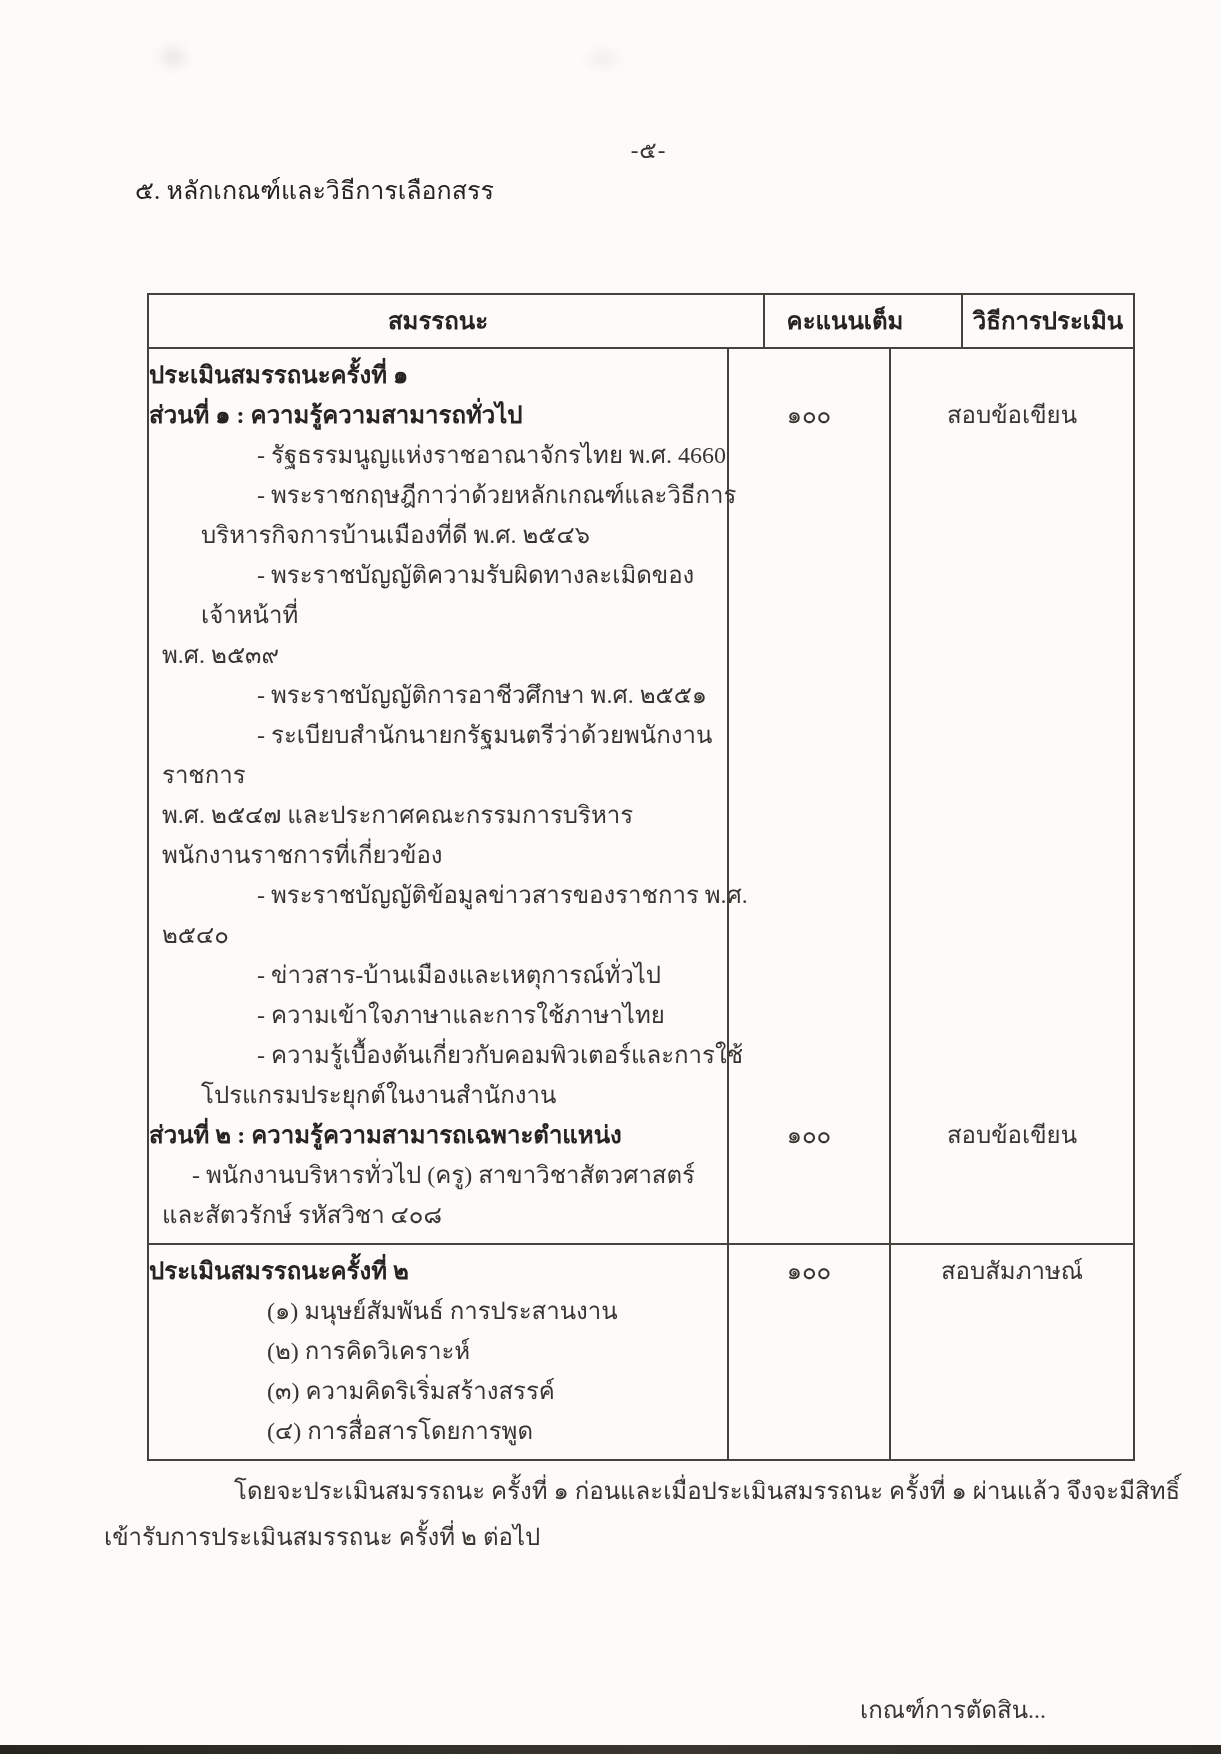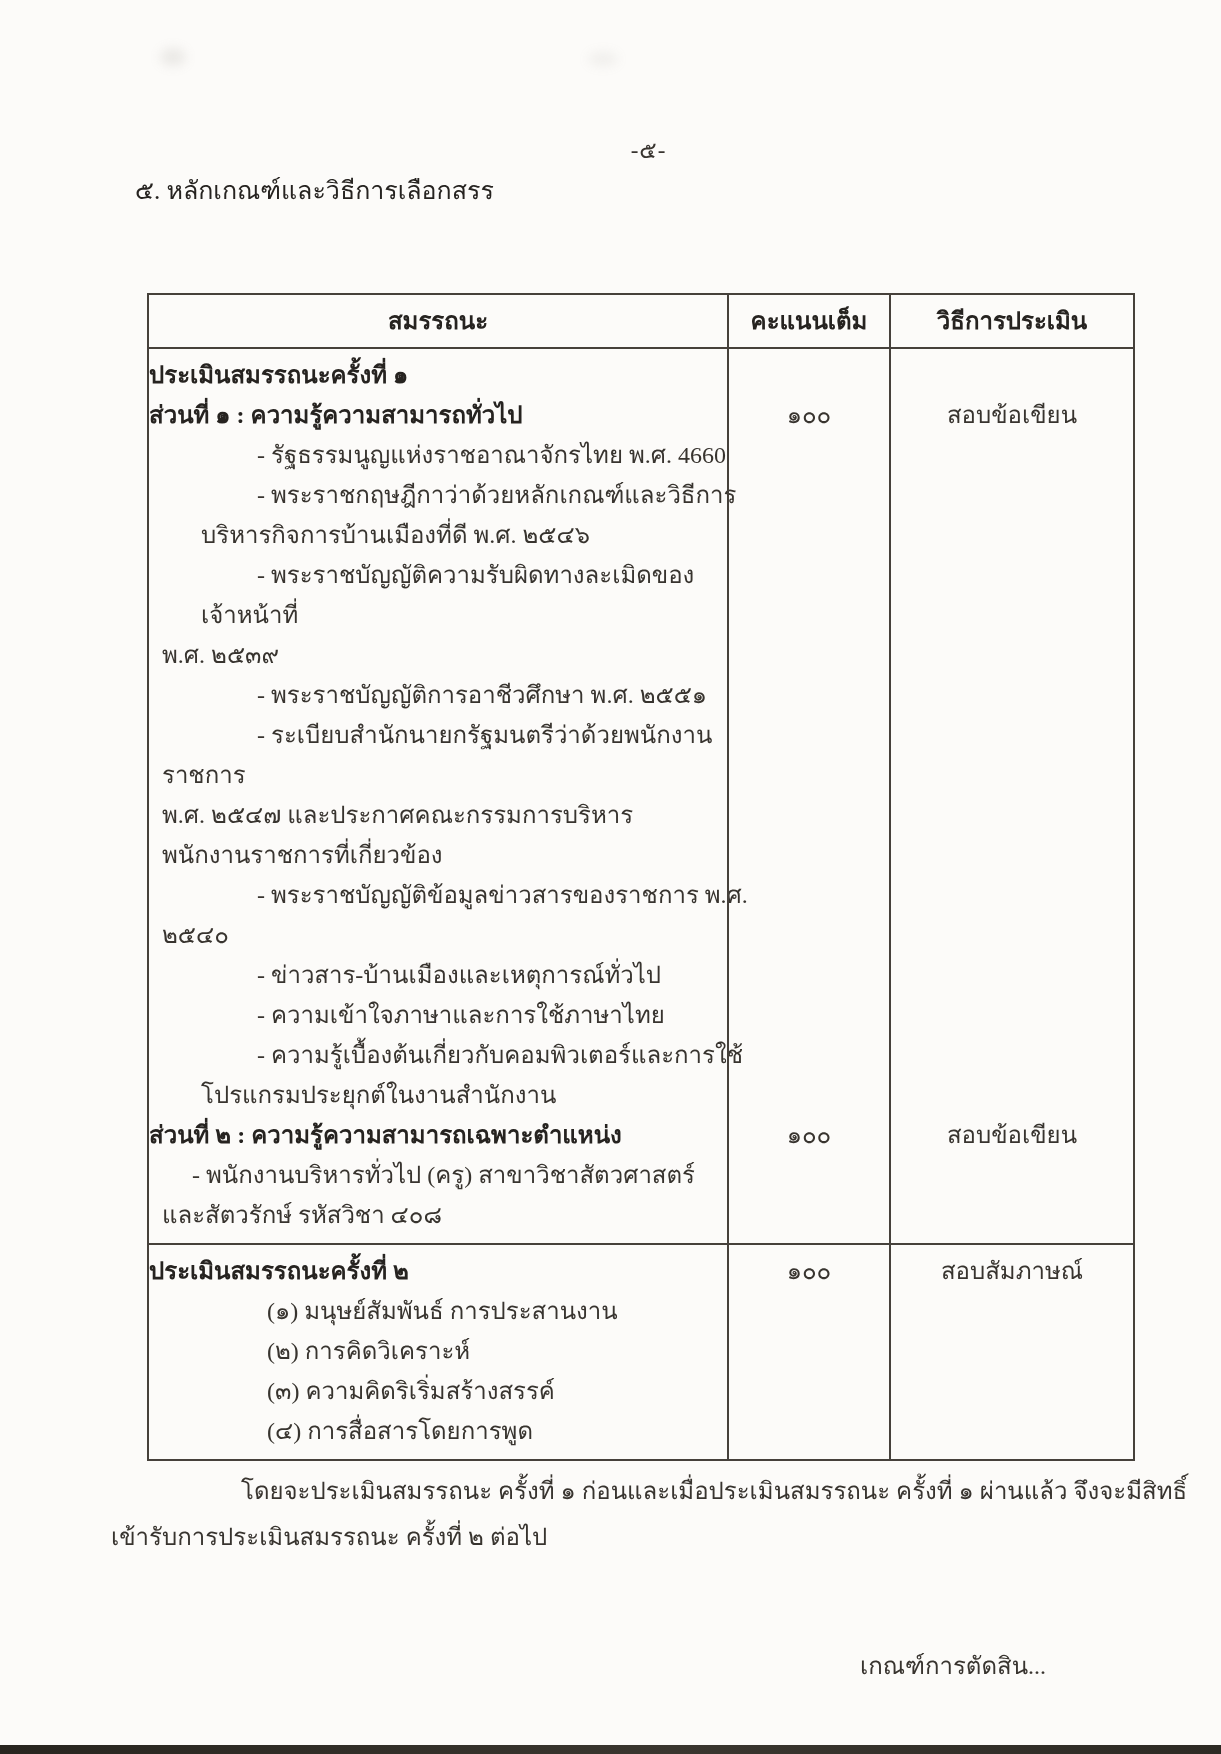--- a/index.html
+++ b/index.html
@@ -37,20 +37,21 @@
   }
   .intro .indent1{padding-left:105px;}
   .doc-table{
     position:absolute;top:293px;left:147px;width:988px;
     border:2px solid var(--line);
     box-sizing:border-box;
   }
   .thead{
     display:grid;grid-template-columns:578px 162px 1fr;
     border-bottom:2px solid var(--line);
+    gap:36px;
   }
   .hc{
     height:52px;line-height:52px;text-align:center;
     font-weight:bold;color:var(--ink-bold);
     box-sizing:border-box;
   }
   .hc2,.hc3{border-left:2px solid var(--line);}
   .trow{
     display:grid;grid-template-columns:578px 162px 1fr;
     position:relative;
@@ -65,26 +66,26 @@
   .line.b{padding-left:108px;}
   .line.c{padding-left:52px;}
   .line.b2{padding-left:43px;}
   .line.n{padding-left:118px;}
   .score{
     position:absolute;left:0;width:100%;
     height:40px;line-height:40px;text-align:center;
     white-space:nowrap;
   }
   .closing{
-    position:absolute;top:1468px;left:111px;
+    position:absolute;top:1468px;left:104px;
     line-height:46px;white-space:nowrap;
   }
   .closing .indent2{padding-left:130px;}
   .note{
-    position:absolute;top:1646px;left:860px;
+    position:absolute;top:1690px;left:860px;
     white-space:nowrap;
   }
   .scan-edge{
     position:absolute;left:0;right:0;bottom:0;height:9px;
     background:linear-gradient(to right,#28251f,#3a362f 55%,#2d2a24);
   }
 </style>
 </head>
 <body>
 

